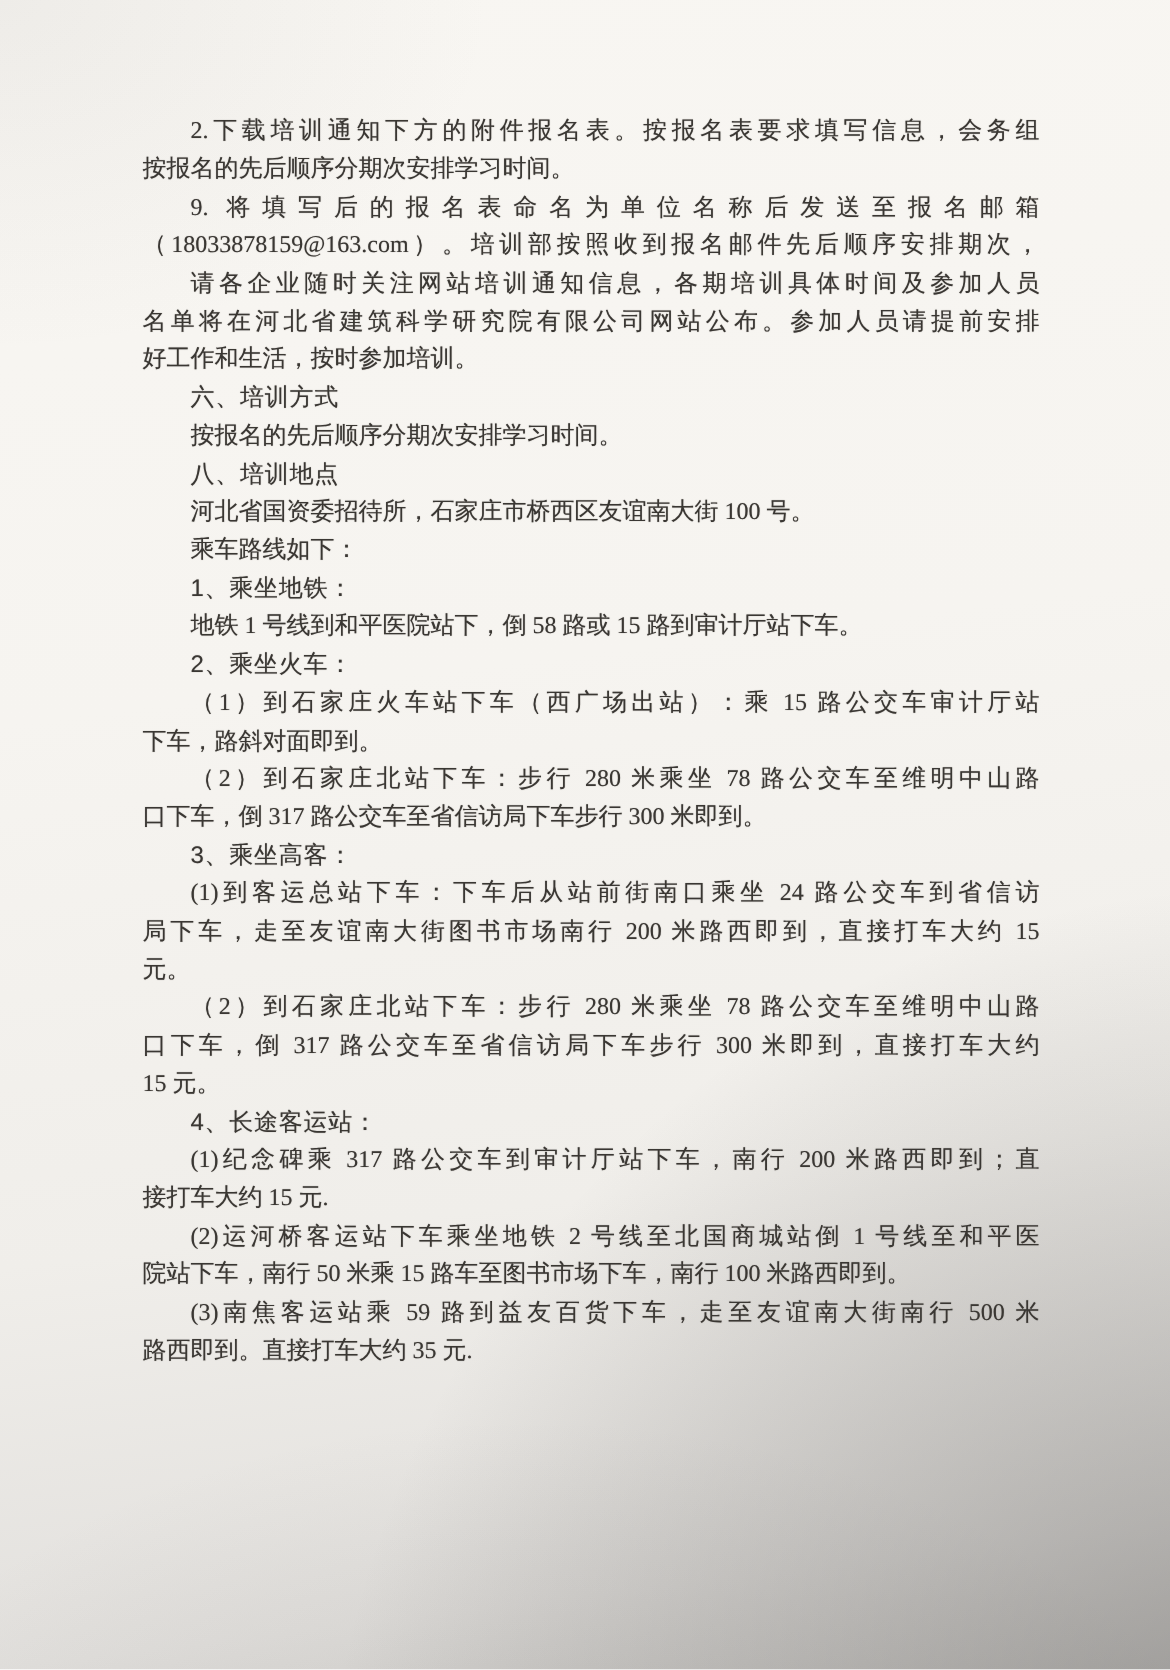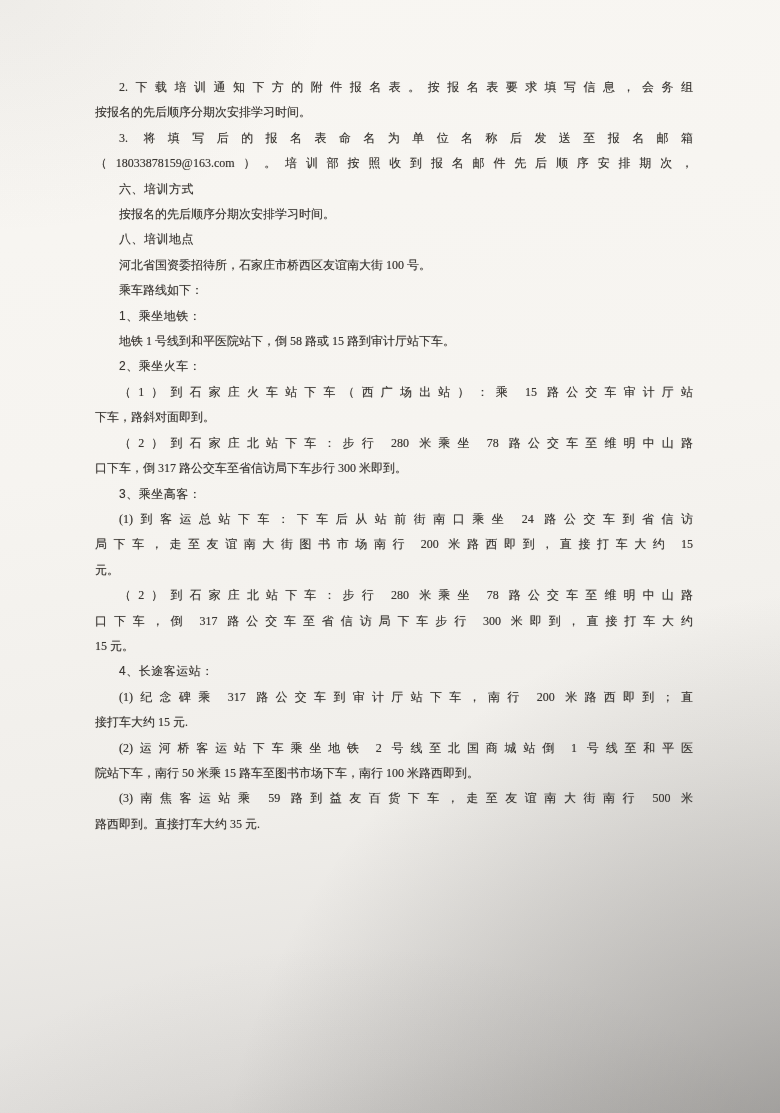--- a/index.html
+++ b/index.html
@@ -19,21 +19,21 @@
       radial-gradient(60% 30% at 0% 0%, rgba(150,148,145,0.10) 0%, rgba(150,148,145,0) 70%),
       linear-gradient(173deg, #f8f6f2 0%, #f6f4f0 40%, #f0eeea 70%, #e2e0dd 92%, #d8d6d3 100%);
   }
   .doc {
     position: absolute;
     left: 95px;
     top: 75px;
     width: 598px;
     color: #3a3733;
     font-family: "Liberation Serif", "DejaVu Serif", serif;
-    font-size: 12px;
+    font-size: 16px;
     line-height: 25.4px;
     text-shadow: 0 0 0.7px rgba(74,70,66,0.55);
   }
   .block { margin: 0; }
   .line {
     text-align: justify;
     text-align-last: justify;
     white-space: normal;
     min-height: 25.4px;
   }
@@ -48,22 +48,27 @@
 </head>
 <body>
 
 <div class="page">
   <div class="doc">
       <div class="block p">
         <div class="line first">2.下载培训通知下方的附件报名表。按报名表要求填写信息，会务组</div>
         <div class="line last">按报名的先后顺序分期次安排学习时间。</div>
       </div>
       <div class="block p">
-        <div class="line first">3. 将填写后的报名表命名为单位名称后发送至报名邮箱</div>
+        <div class="line first">9. 将填写后的报名表命名为单位名称后发送至报名邮箱</div>
         <div class="line">（18033878159@163.com）。培训部按照收到报名邮件先后顺序安排期次，</div>
+      </div>
+      <div class="block p">
+        <div class="line first">请各企业随时关注网站培训通知信息，各期培训具体时间及参加人员</div>
+        <div class="line">名单将在河北省建筑科学研究院有限公司网站公布。参加人员请提前安排</div>
+        <div class="line last">好工作和生活，按时参加培训。</div>
       </div>
       <div class="block h">
         <div class="line first last">六、培训方式</div>
       </div>
       <div class="block p">
         <div class="line first last">按报名的先后顺序分期次安排学习时间。</div>
       </div>
       <div class="block h">
         <div class="line first last">八、培训地点</div>
       </div>

